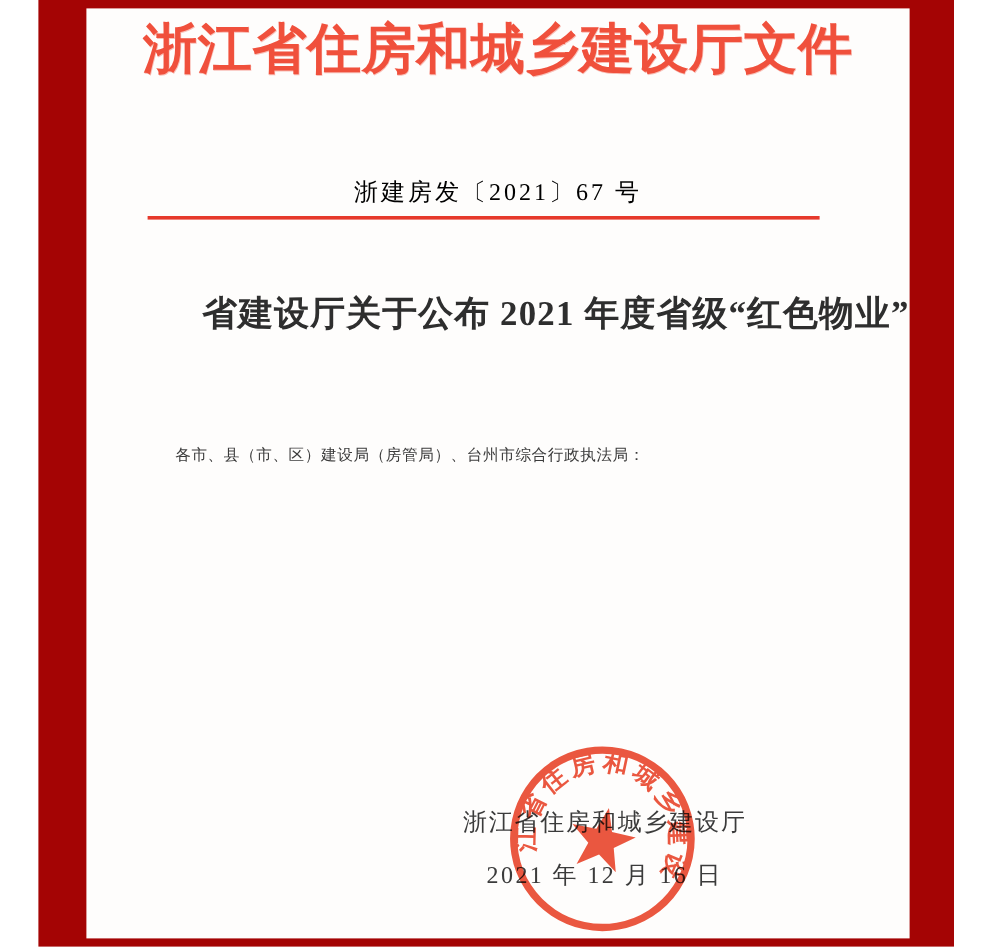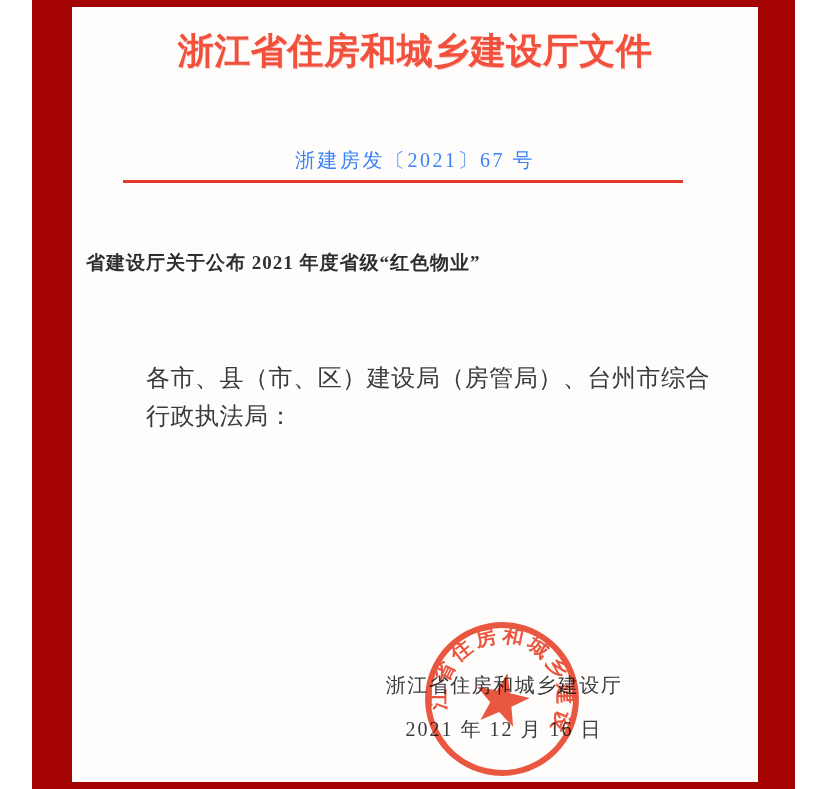--- a/index.html
+++ b/index.html
@@ -21,58 +21,58 @@
     background: #a40404;
   }
   .page {
     position: absolute;
     left: 72px; top: 7px;
     width: 686px; height: 775px;
     background: #fefdfc;
   }
   .org-header {
     position: absolute;
-    top: 20px; left: 0; width: 100%;
+    top: 4px; left: 0; width: 100%;
     text-align: center;
-    font-size: 36px;
+    font-size: 45px;
     font-weight: bold;
     color: #f0503c;
     letter-spacing: 0.5px;
     white-space: nowrap;
     text-shadow: 0.5px 0.5px 0 rgba(240,80,60,0.35);
   }
   .doc-number {
     position: absolute;
     top: 140px; left: 0; width: 100%;
     text-align: center;
     font-size: 20px;
-    color: #3b82f6;
+    color: #000000;
     letter-spacing: 2.5px;
   }
   .divider {
     position: absolute;
     top: 173px; left: 51px;
     width: 560px; height: 3px;
     background: #e6392b;
   }
   .doc-title {
     position: absolute;
-    top: 233px; left: 14px; width: 100%;
-    text-align: left;
-    font-size: 19px;
+    top: 233px; left: 0; width: 100%;
+    text-align: right;
+    font-size: 29px;
     font-weight: bold;
     line-height: 45px;
     color: #2e2e2e;
     letter-spacing: 1px;
   }
   .body-text {
     position: absolute;
     top: 353px; left: 74px;
     width: 564px;
-    font-size: 24px;
+    font-size: 13px;
     line-height: 37.6px;
     color: #3b3b3b;
     text-align: justify;
     letter-spacing: 0.5px;
   }
   .body-text p { margin: 0; }
   .body-text .indent { text-indent: 2em; }
   .sign-block {
     position: absolute;
     top: 665px; left: 272px;

